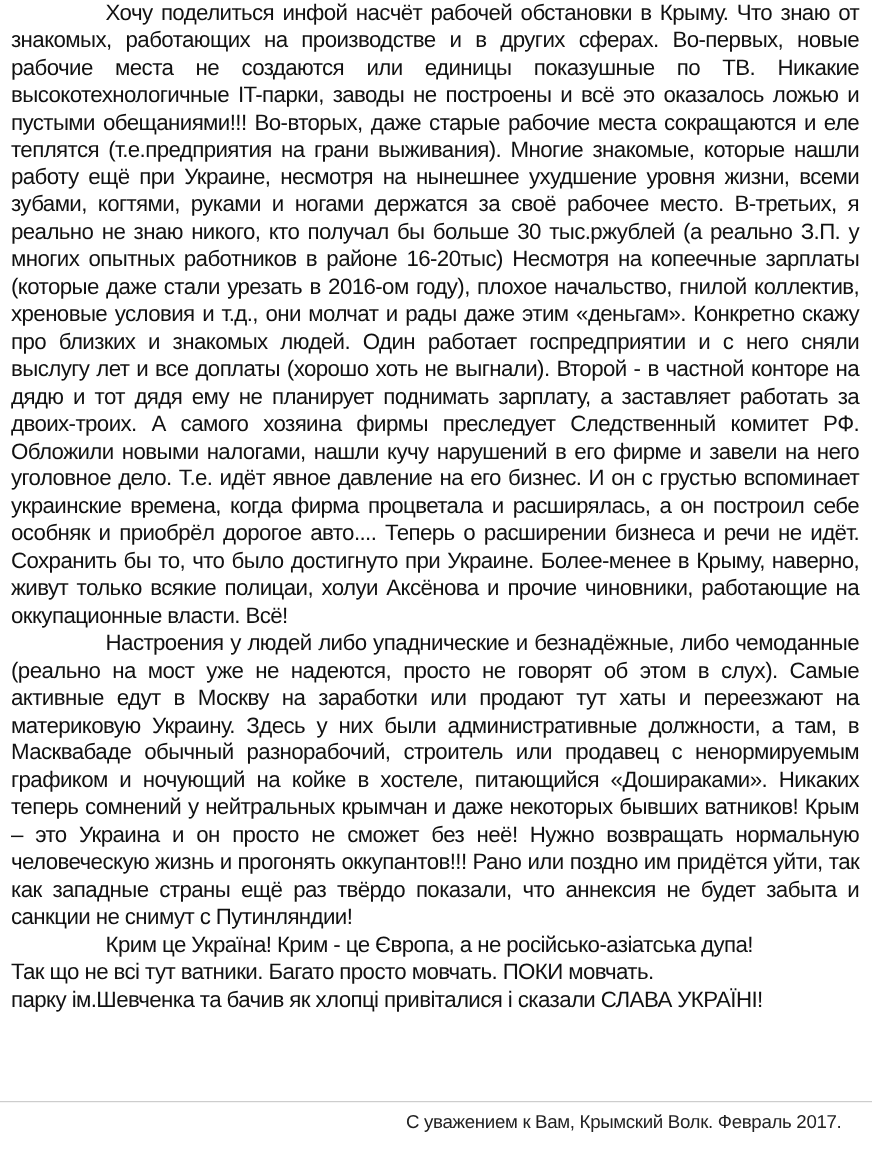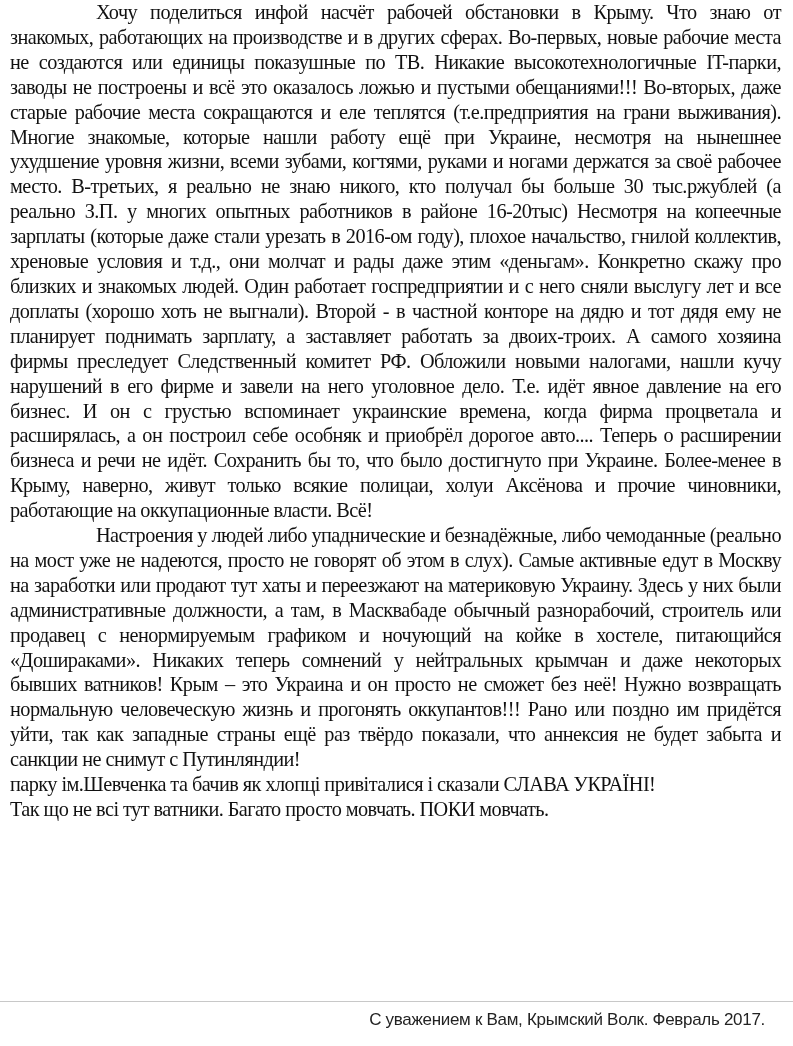--- a/index.html
+++ b/index.html
@@ -1,19 +1,19 @@
 <!DOCTYPE html>
 <html><head>
 <meta charset="utf-8">
 <style>
   html, body { margin:0; padding:0; background:#ffffff; }
   body { width:793px; height:1046px; overflow:hidden; position:relative; }
   .page {
     position:absolute; left:10px; top:0; width:771px;
-    font-family:Liberation Serif, serif;
+    font-family:Liberation Sans, sans-serif;
     font-size:20.3px; line-height:24.9px; color:#111;
     letter-spacing:-0.55px; word-spacing:0px;
     transform-origin:0 0;
   }
   .para { margin:0; text-align:justify; text-indent:86px; }
   .para.left { text-align:left; }
   .line { display:block; text-indent:0; }
   .divider {
     position:absolute; left:0; top:1001px; width:793px; height:1px; background:#c8c8c8;
   }
@@ -22,19 +22,20 @@
     font-family:Liberation Sans, sans-serif; font-size:17px; color:#222; letter-spacing:-0.3px;
   }
 </style>
 </head>
 <body>
 
 <div class="page">
   <p class="para">Хочу поделиться инфой насчёт рабочей обстановки в Крыму. Что знаю от знакомых, работающих на производстве и в других сферах. Во-первых, новые рабочие места не создаются или единицы показушные по ТВ. Никакие высокотехнологичные IT-парки, заводы не построены и всё это оказалось ложью и пустыми обещаниями!!! Во-вторых, даже старые рабочие места сокращаются и еле теплятся (т.е.предприятия на грани выживания). Многие знакомые, которые нашли работу ещё при Украине, несмотря на нынешнее ухудшение уровня жизни, всеми зубами, когтями, руками и ногами держатся за своё рабочее место. В-третьих, я реально не знаю никого, кто получал бы больше 30 тыс.ржублей (а реально З.П. у многих опытных работников в районе 16-20тыс) Несмотря на копеечные зарплаты (которые даже стали урезать в 2016-ом году), плохое начальство, гнилой коллектив, хреновые условия и т.д., они молчат и рады даже этим «деньгам». Конкретно скажу про близких и знакомых людей. Один работает госпредприятии и с него сняли выслугу лет и все доплаты (хорошо хоть не выгнали). Второй - в частной конторе на дядю и тот дядя ему не планирует поднимать зарплату, а заставляет работать за двоих-троих. А самого хозяина фирмы преследует Следственный комитет РФ. Обложили новыми налогами, нашли кучу нарушений в его фирме и завели на него уголовное дело. Т.е. идёт явное давление на его бизнес. И он с грустью вспоминает украинские времена, когда фирма процветала и расширялась, а он построил себе особняк и приобрёл дорогое авто.... Теперь о расширении бизнеса и речи не идёт. Сохранить бы то, что было достигнуто при Украине. Более-менее в Крыму, наверно, живут только всякие полицаи, холуи Аксёнова и прочие чиновники, работающие на оккупационные власти.  Всё!</p>
   <p class="para">Настроения у людей либо упаднические и безнадёжные, либо чемоданные (реально на мост уже не надеются, просто не говорят об этом в слух). Самые активные едут в Москву на заработки или продают тут хаты и переезжают на материковую Украину. Здесь у них были административные должности, а там, в Масквабаде обычный разнорабочий, строитель или продавец с ненормируемым графиком и ночующий на койке в хостеле, питающийся «Дошираками». Никаких теперь сомнений у нейтральных крымчан и даже некоторых бывших ватников! Крым – это Украина и он просто не сможет без неё! Нужно возвращать нормальную человеческую жизнь и прогонять оккупантов!!! Рано или поздно им придётся уйти, так как западные страны ещё раз твёрдо показали, что аннексия не будет забыта и санкции не снимут с Путинляндии!</p>
   <p class="para left" style="text-indent:0;">
+    <span class="line" style="padding-left:86px;">Крим це Україна! Крим - це Європа, а не російсько-азіатська дупа!</span>
+    <span class="line">Так що не всі тут ватники. Багато просто мовчать. ПОКИ мовчать.</span>
     <span class="line">парку ім.Шевченка та бачив як хлопці привіталися і сказали СЛАВА УКРАЇНІ!</span>
-    <span class="line">Так що не всі тут ватники. Багато просто мовчать. ПОКИ мовчать.</span>
   </p>
 </div>
 
 <div class="divider"></div>
 <div class="signature">С уважением к Вам, Крымский Волк. Февраль 2017.</div>
 
 </body></html>

